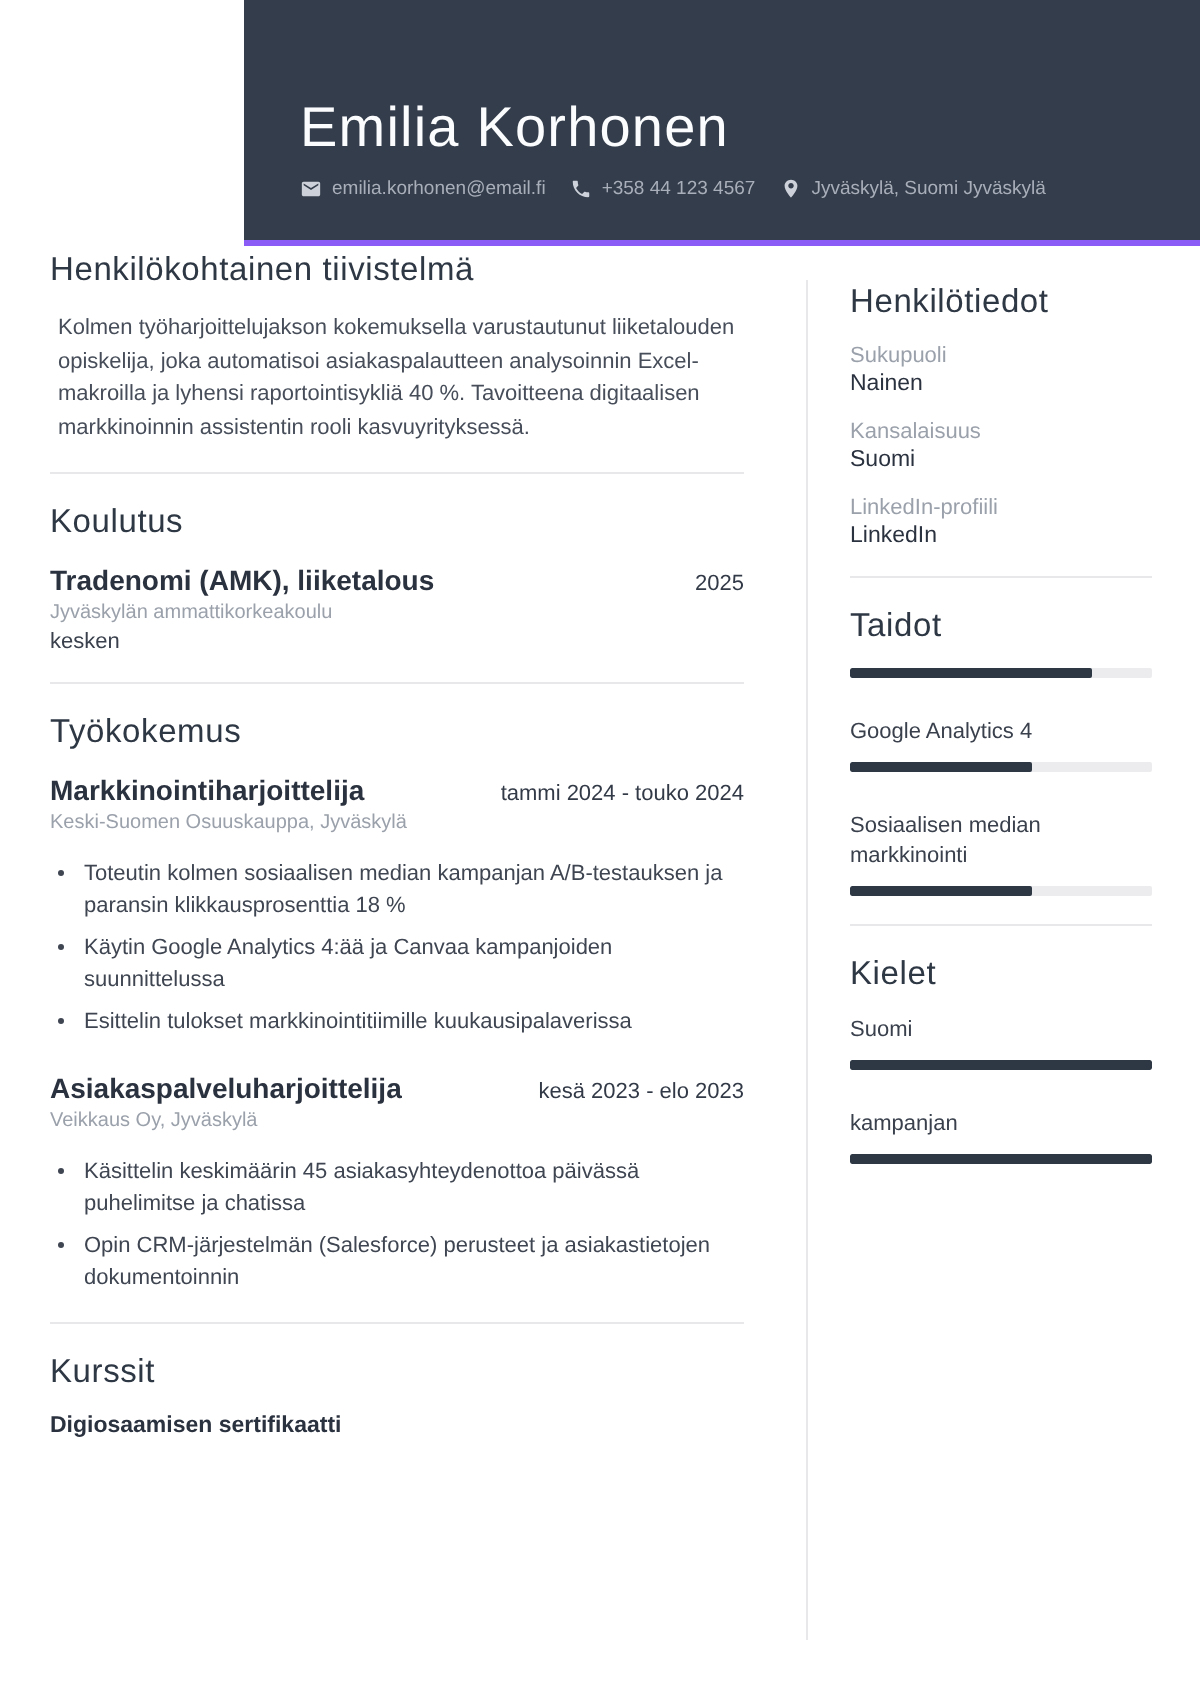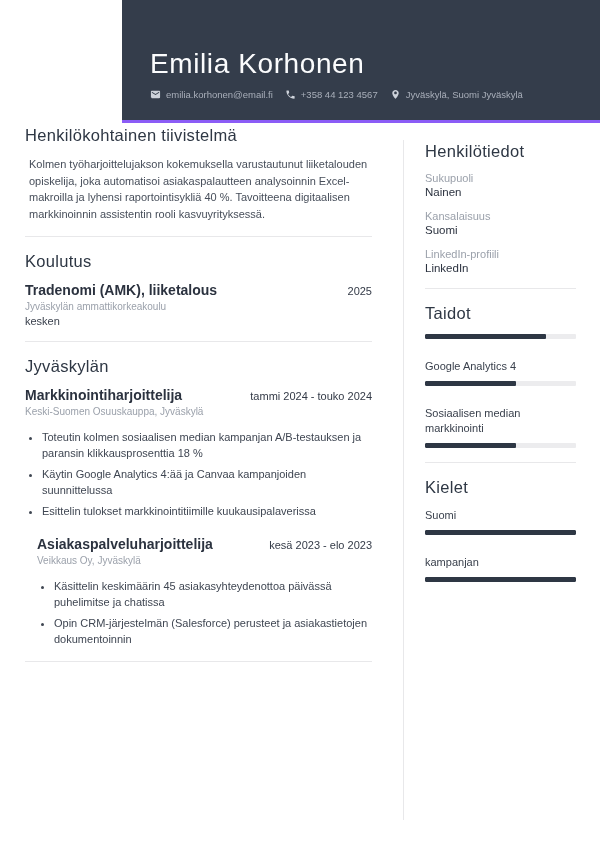--- a/index.html
+++ b/index.html
@@ -115,21 +115,21 @@
     margin-top: 3px;
     font-size: 10px;
     color: #9ba1ab;
   }
   .entry-note {
     margin-top: 3px;
     font-size: 11px;
     color: #3a414d;
   }
   .job { margin-top: 0; }
-  .job + .job { margin-top: 17px; margin-left: 12px; }
+  .job + .job { margin-top: 17px; }
   ul.bullets {
     margin: 12px 0 0 0;
     padding: 0 0 0 17px;
   }
   ul.bullets li {
     font-size: 11px;
     line-height: 16px;
     color: #3f4652;
     margin-bottom: 5px;
   }
@@ -227,21 +227,21 @@
           <span class="entry-date">2025</span>
         </div>
         <div class="entry-sub">Jyväskylän ammattikorkeakoulu</div>
         <div class="entry-note">kesken</div>
       </div>
     </section>
 
     <hr class="sep">
 
     <section>
-      <h2 class="section-title">Jyväskylän</h2>
+      <h2 class="section-title">Työkokemus</h2>
 
       <div class="job">
         <div class="entry-head">
           <span class="entry-title">Markkinointiharjoittelija</span>
           <span class="entry-date">tammi 2024 - touko 2024</span>
         </div>
         <div class="entry-sub">Keski-Suomen Osuuskauppa, Jyväskylä</div>
         <ul class="bullets">
           <li>Toteutin kolmen sosiaalisen median kampanjan A/B-testauksen ja paransin klikkausprosenttia 18 %</li>
           <li>Käytin Google Analytics 4:ää ja Canvaa kampanjoiden suunnittelussa</li>
@@ -257,20 +257,24 @@
         <div class="entry-sub">Veikkaus Oy, Jyväskylä</div>
         <ul class="bullets">
           <li>Käsittelin keskimäärin 45 asiakasyhteydenottoa päivässä puhelimitse ja chatissa</li>
           <li>Opin CRM-järjestelmän (Salesforce) perusteet ja asiakastietojen dokumentoinnin</li>
         </ul>
       </div>
     </section>
 
     <hr class="sep">
 
+    <section>
+      <h2 class="section-title">Kurssit</h2>
+      <div class="course-item">Digiosaamisen sertifikaatti</div>
+    </section>
 
   </main>
 
   <aside class="right-col">
 
     <section>
       <h2 class="section-title">Henkilötiedot</h2>
       <div class="field">
         <div class="field-label">Sukupuoli</div>
         <div class="field-value">Nainen</div>

